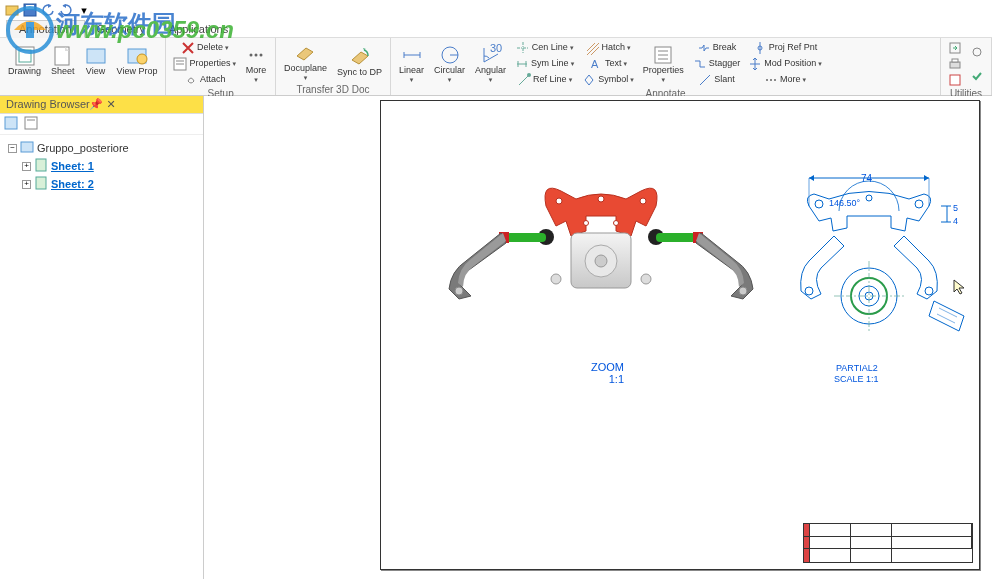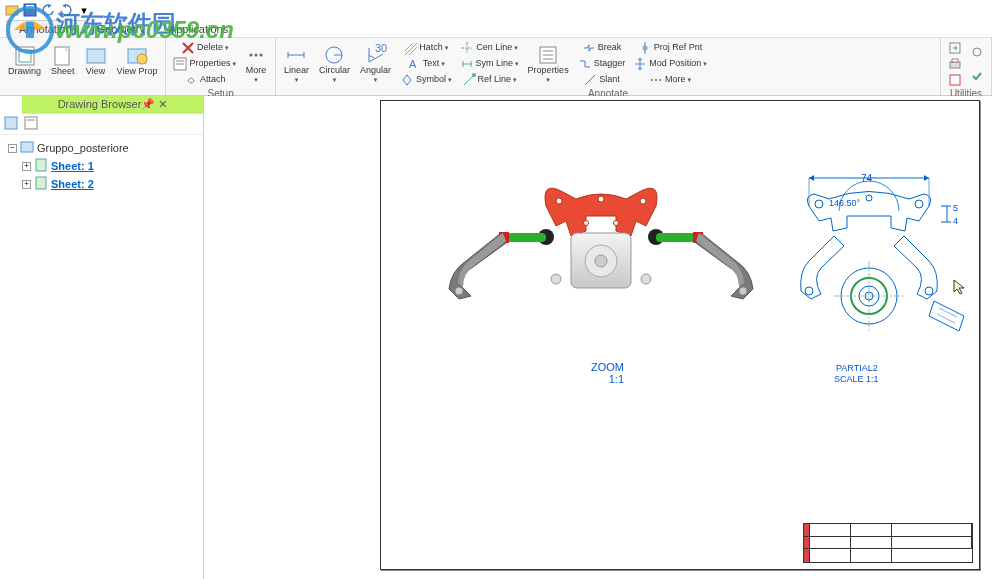--- a/index.html
+++ b/index.html
@@ -22,21 +22,21 @@
 .rbtn .icn { width: 22px; height: 22px; display:flex; align-items:center; justify-content:center; }
 .rbtn .lbl { font-size: 9px; color: #333; text-align:center; line-height:1.1; }
 .rbtn.small { flex-direction: row; min-width: auto; padding: 1px 3px; gap:2px; }
 .rbtn.small .icn { width:14px; height:14px; }
 .vstack { display: flex; flex-direction: column; justify-content: space-around; }
 
 .dropdown-arrow{ font-size:7px; color:#555; }
 
 .main { display: flex; height: 483px; }
 .browser { width: 204px; border-right: 1px solid #ccc; background:#fff; display:flex; flex-direction:column; }
-.browser-title { background:#bef264; padding:2px 6px; font-size:11px; color:#555; display:flex; justify-content:center; border-bottom:1px solid #ddd;margin-left:22px; }
+.browser-title { background:#fde047; padding:2px 6px; font-size:11px; color:#555; display:flex; justify-content:flex-start; border-bottom:1px solid #ddd; }
 .browser-tb { padding:2px 4px; display:flex; gap:4px; border-bottom:1px solid #eee; }
 .browser-tb span{ width:16px;height:16px; }
 .tree { padding:4px 8px; font-size:11px; }
 .tree .node { display:flex; align-items:center; gap:3px; padding:1px 0; }
 .tree .indent1{ padding-left:14px;}
 .tree .link{ color:#0066cc; text-decoration:underline; cursor:pointer;font-weight:bold;}
 .tree .norm{ color:#333; }
 .expander{ width:9px;height:9px; border:1px solid #999; display:inline-flex;align-items:center;justify-content:center; font-size:8px; line-height:1; cursor:pointer; background:#fff;}
 
 .canvas { flex:1; background:#fff; position:relative; }
@@ -186,20 +186,45 @@
               <circle cx="16" cy="11" r="1.5" fill="#666"></circle>
             </svg>
           </span>
           <span class="lbl">More</span>
           <span class="dropdown-arrow">▾</span>
         </div>
     </div>
     <div class="label">Setup</div>
   </div>
 
+  <div class="ribbon-group">
+    <div class="items">
+      <div class="rbtn">
+          <span class="icn">
+            <svg width="22" height="22">
+              <path d="M3 14 L12 6 L19 10 L10 18 Z" fill="#eac77a" stroke="#b8923a"></path>
+            </svg>
+          </span>
+          <span class="lbl">Docuplane</span>
+          <span class="dropdown-arrow">▾</span>
+        </div>
+      <div class="rbtn">
+          <span class="icn">
+            <svg width="22" height="22">
+              <path d="M3 14 L12 6 L19 10 L10 18 Z" fill="#eac77a" stroke="#b8923a"></path>
+              <path d="M15 4 A6 6 0 0 1 19 10" fill="none" stroke="#4a7" stroke-width="1.5"></path>
+              <path d="M14 2 L15 4 L17 3 Z" fill="#4a7"></path>
+            </svg>
+          </span>
+          <span class="lbl">Sync
+to DP</span>
+        </div>
+    </div>
+    <div class="label">Transfer 3D Doc</div>
+  </div>
 
   <div class="ribbon-group" style="flex:1">
     <div class="items">
       <div class="rbtn">
           <span class="icn">
             <svg width="22" height="22">
               <line x1="3" y1="11" x2="19" y2="11" stroke="#4a7dc9"></line>
               <path d="M3 8 L3 14 M19 8 L19 14" stroke="#4a7dc9"></path>
             </svg>
           </span>
@@ -224,49 +249,20 @@
               <text x="10" y="8" font-size="7" fill="#4a7dc9">30</text>
             </svg>
           </span>
           <span class="lbl">Angular</span>
           <span class="dropdown-arrow">▾</span>
         </div>
       <div class="vstack">
         <div class="rbtn small">
             <span class="icn">
               <svg width="14" height="14">
-                <path d="M2 10 L10 2 M2 14 L14 2 M6 14 L14 6" stroke="#c96"></path>
-              </svg>
-            </span>
-            <span class="lbl">Hatch</span>
-            <span class="dropdown-arrow">▾</span>
-          </div>
-        <div class="rbtn small">
-            <span class="icn">
-              <svg width="14" height="14">
-                <text x="2" y="11" font-size="11" fill="#4a7dc9">A</text>
-              </svg>
-            </span>
-            <span class="lbl">Text</span>
-            <span class="dropdown-arrow">▾</span>
-          </div>
-        <div class="rbtn small">
-            <span class="icn">
-              <svg width="14" height="14">
-                <path d="M7 2 L3 7 L7 12 L11 7 Z" fill="none" stroke="#4a7dc9"></path>
-              </svg>
-            </span>
-            <span class="lbl">Symbol</span>
-            <span class="dropdown-arrow">▾</span>
-          </div>
-      </div>
-      <div class="vstack">
-        <div class="rbtn small">
-            <span class="icn">
-              <svg width="14" height="14">
                 <line x1="7" y1="1" x2="7" y2="13" stroke="#6a9" stroke-dasharray="3 1 1 1"></line>
                 <line x1="1" y1="7" x2="13" y2="7" stroke="#6a9" stroke-dasharray="3 1 1 1"></line>
               </svg>
             </span>
             <span class="lbl">Cen Line</span>
             <span class="dropdown-arrow">▾</span>
           </div>
         <div class="rbtn small">
             <span class="icn">
               <svg width="14" height="14">
@@ -278,20 +274,49 @@
             <span class="dropdown-arrow">▾</span>
           </div>
         <div class="rbtn small">
             <span class="icn">
               <svg width="14" height="14">
                 <line x1="2" y1="12" x2="12" y2="2" stroke="#6a9"></line>
                 <circle cx="12" cy="2" r="2" fill="#6a9"></circle>
               </svg>
             </span>
             <span class="lbl">Ref Line</span>
+            <span class="dropdown-arrow">▾</span>
+          </div>
+      </div>
+      <div class="vstack">
+        <div class="rbtn small">
+            <span class="icn">
+              <svg width="14" height="14">
+                <path d="M2 10 L10 2 M2 14 L14 2 M6 14 L14 6" stroke="#c96"></path>
+              </svg>
+            </span>
+            <span class="lbl">Hatch</span>
+            <span class="dropdown-arrow">▾</span>
+          </div>
+        <div class="rbtn small">
+            <span class="icn">
+              <svg width="14" height="14">
+                <text x="2" y="11" font-size="11" fill="#4a7dc9">A</text>
+              </svg>
+            </span>
+            <span class="lbl">Text</span>
+            <span class="dropdown-arrow">▾</span>
+          </div>
+        <div class="rbtn small">
+            <span class="icn">
+              <svg width="14" height="14">
+                <path d="M7 2 L3 7 L7 12 L11 7 Z" fill="none" stroke="#4a7dc9"></path>
+              </svg>
+            </span>
+            <span class="lbl">Symbol</span>
             <span class="dropdown-arrow">▾</span>
           </div>
       </div>
       <div class="rbtn">
           <span class="icn">
             <svg width="22" height="22">
               <rect x="3" y="3" width="16" height="16" fill="#fff" stroke="#888"></rect>
               <line x1="6" y1="7" x2="16" y2="7" stroke="#888"></line>
               <line x1="6" y1="11" x2="16" y2="11" stroke="#888"></line>
               <line x1="6" y1="15" x2="16" y2="15" stroke="#888"></line>

